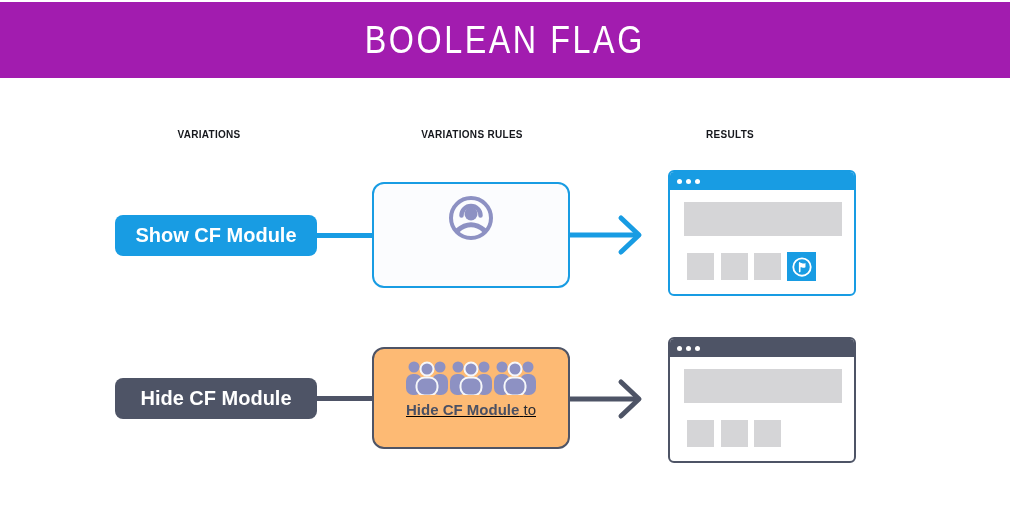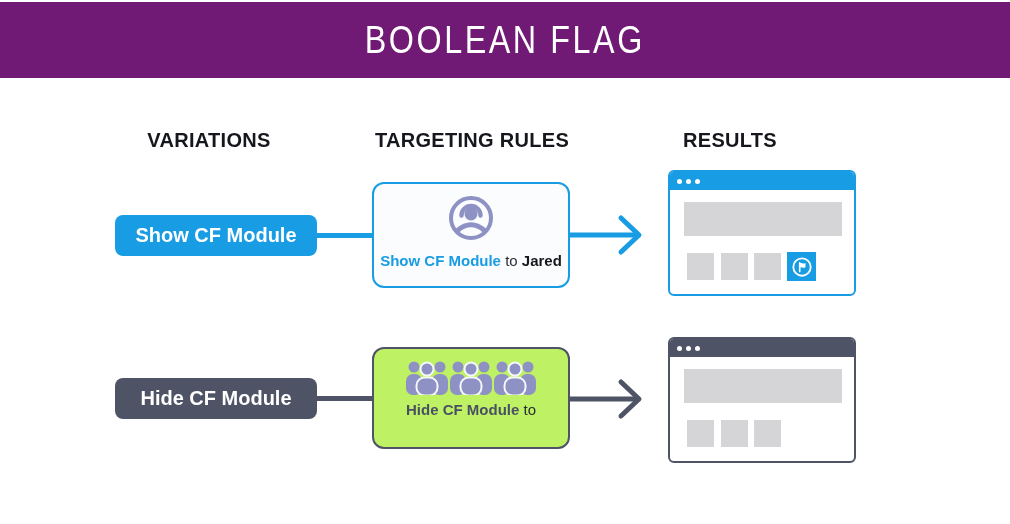--- a/index.html
+++ b/index.html
@@ -7,34 +7,34 @@
   .stage {
     position:relative;
     width:1010px; height:524px;
     background:#ffffff;
     font-family:"Liberation Sans", sans-serif;
     overflow:hidden;
   }
   
   .banner {
     position:absolute; left:0; top:2px; width:1010px; height:76px;
-    background:#701a75;
+    background:#a21caf;
     display:flex; align-items:center; justify-content:center;
   }
   .banner-title {
     color:#ffffff; font-size:38px; font-weight:400;
     letter-spacing:3px;
     transform:scaleX(0.85);
     white-space:nowrap;
   }
   
   .col-header {
     position:absolute; top:129px; width:220px;
     text-align:center;
-    font-size:20px; font-weight:700; color:#15171c;
+    font-size:10px; font-weight:700; color:#15171c;
     letter-spacing:0.3px;
   }
   .col-variations { left:99px; }
   .col-targeting  { left:362px; }
   .col-results    { left:620px; }
   
   .pill {
     position:absolute; left:115px; width:202px; height:41px;
     border-radius:8px;
     display:flex; align-items:center; justify-content:center;
@@ -51,21 +51,21 @@
     position:absolute; left:372px; width:198px;
     border-radius:12px;
     display:flex; flex-direction:column; align-items:center;
   }
   .card-blue {
     top:182px; height:106px;
     background:#fbfcfe; border:2px solid #189ce3;
   }
   .card-slate {
     top:347px; height:102px;
-    background:#bef264; border:2px solid #4e5466;
+    background:#fdba74; border:2px solid #4e5466;text-decoration:underline;
   }
   .card-icon-wrap { margin-top:10px; line-height:0; }
   .card-text {
     font-size:15px; color:#1c1e24; margin-top:9px;
     text-align:center; line-height:20px; white-space:nowrap;
   }
   .card-slate .card-text { margin-top:5px; }
   .t-blue-bold  { color:#189ce3; font-weight:700; }
   .t-slate-bold { color:#4a5063; font-weight:700; }
   .t-dark-bold  { color:#15171c; font-weight:700; }
@@ -106,43 +106,38 @@
 </head>
 <body>
 
 <div class="stage">
 
   <div class="banner">
     <div class="banner-title">BOOLEAN FLAG</div>
   </div>
 
   <div class="col-header col-variations">VARIATIONS</div>
-  <div class="col-header col-targeting">TARGETING RULES</div>
+  <div class="col-header col-targeting">VARIATIONS RULES</div>
   <div class="col-header col-results">RESULTS</div>
 
   <div class="pill pill-blue">
     <span>Show CF Module</span>
   </div>
 
   <div class="connector connector-blue"></div>
 
   <div class="card card-blue">
     <span class="card-icon-wrap">
       <svg width="48" height="48" viewBox="0 0 48 48">
         <circle cx="24" cy="24" r="20" fill="none" stroke="#8d91c3" stroke-width="4"></circle>
         <circle cx="24" cy="20" r="6.5" fill="#8d91c3"></circle>
         <path d="M14.5 21.5 a9.5 9.5 0 0 1 19 0" fill="none" stroke="#8d91c3" stroke-width="4.5" stroke-linecap="round"></path>
         <path d="M10.5 36.5 q13.5 -11.5 27 0" fill="none" stroke="#8d91c3" stroke-width="5" stroke-linecap="round"></path>
       </svg>
     </span>
-    <div class="card-text">
-      <span class="t-blue-bold">Show CF Module</span>
-      <span class="t-plain">to</span>
-      <span class="t-dark-bold">Jared</span>
-    </div>
   </div>
 
   <svg class="arrow arrow-blue" viewBox="0 0 80 44">
     <line x1="0" y1="22" x2="68" y2="22" stroke="#189ce3" stroke-width="5"></line>
     <polyline points="51,5 69,22 51,39" fill="none" stroke="#189ce3" stroke-width="5" stroke-linecap="round" stroke-linejoin="round"></polyline>
   </svg>
 
   <div class="browser browser-blue">
     <div class="browser-bar bar-blue">
       <span class="dot"></span>

